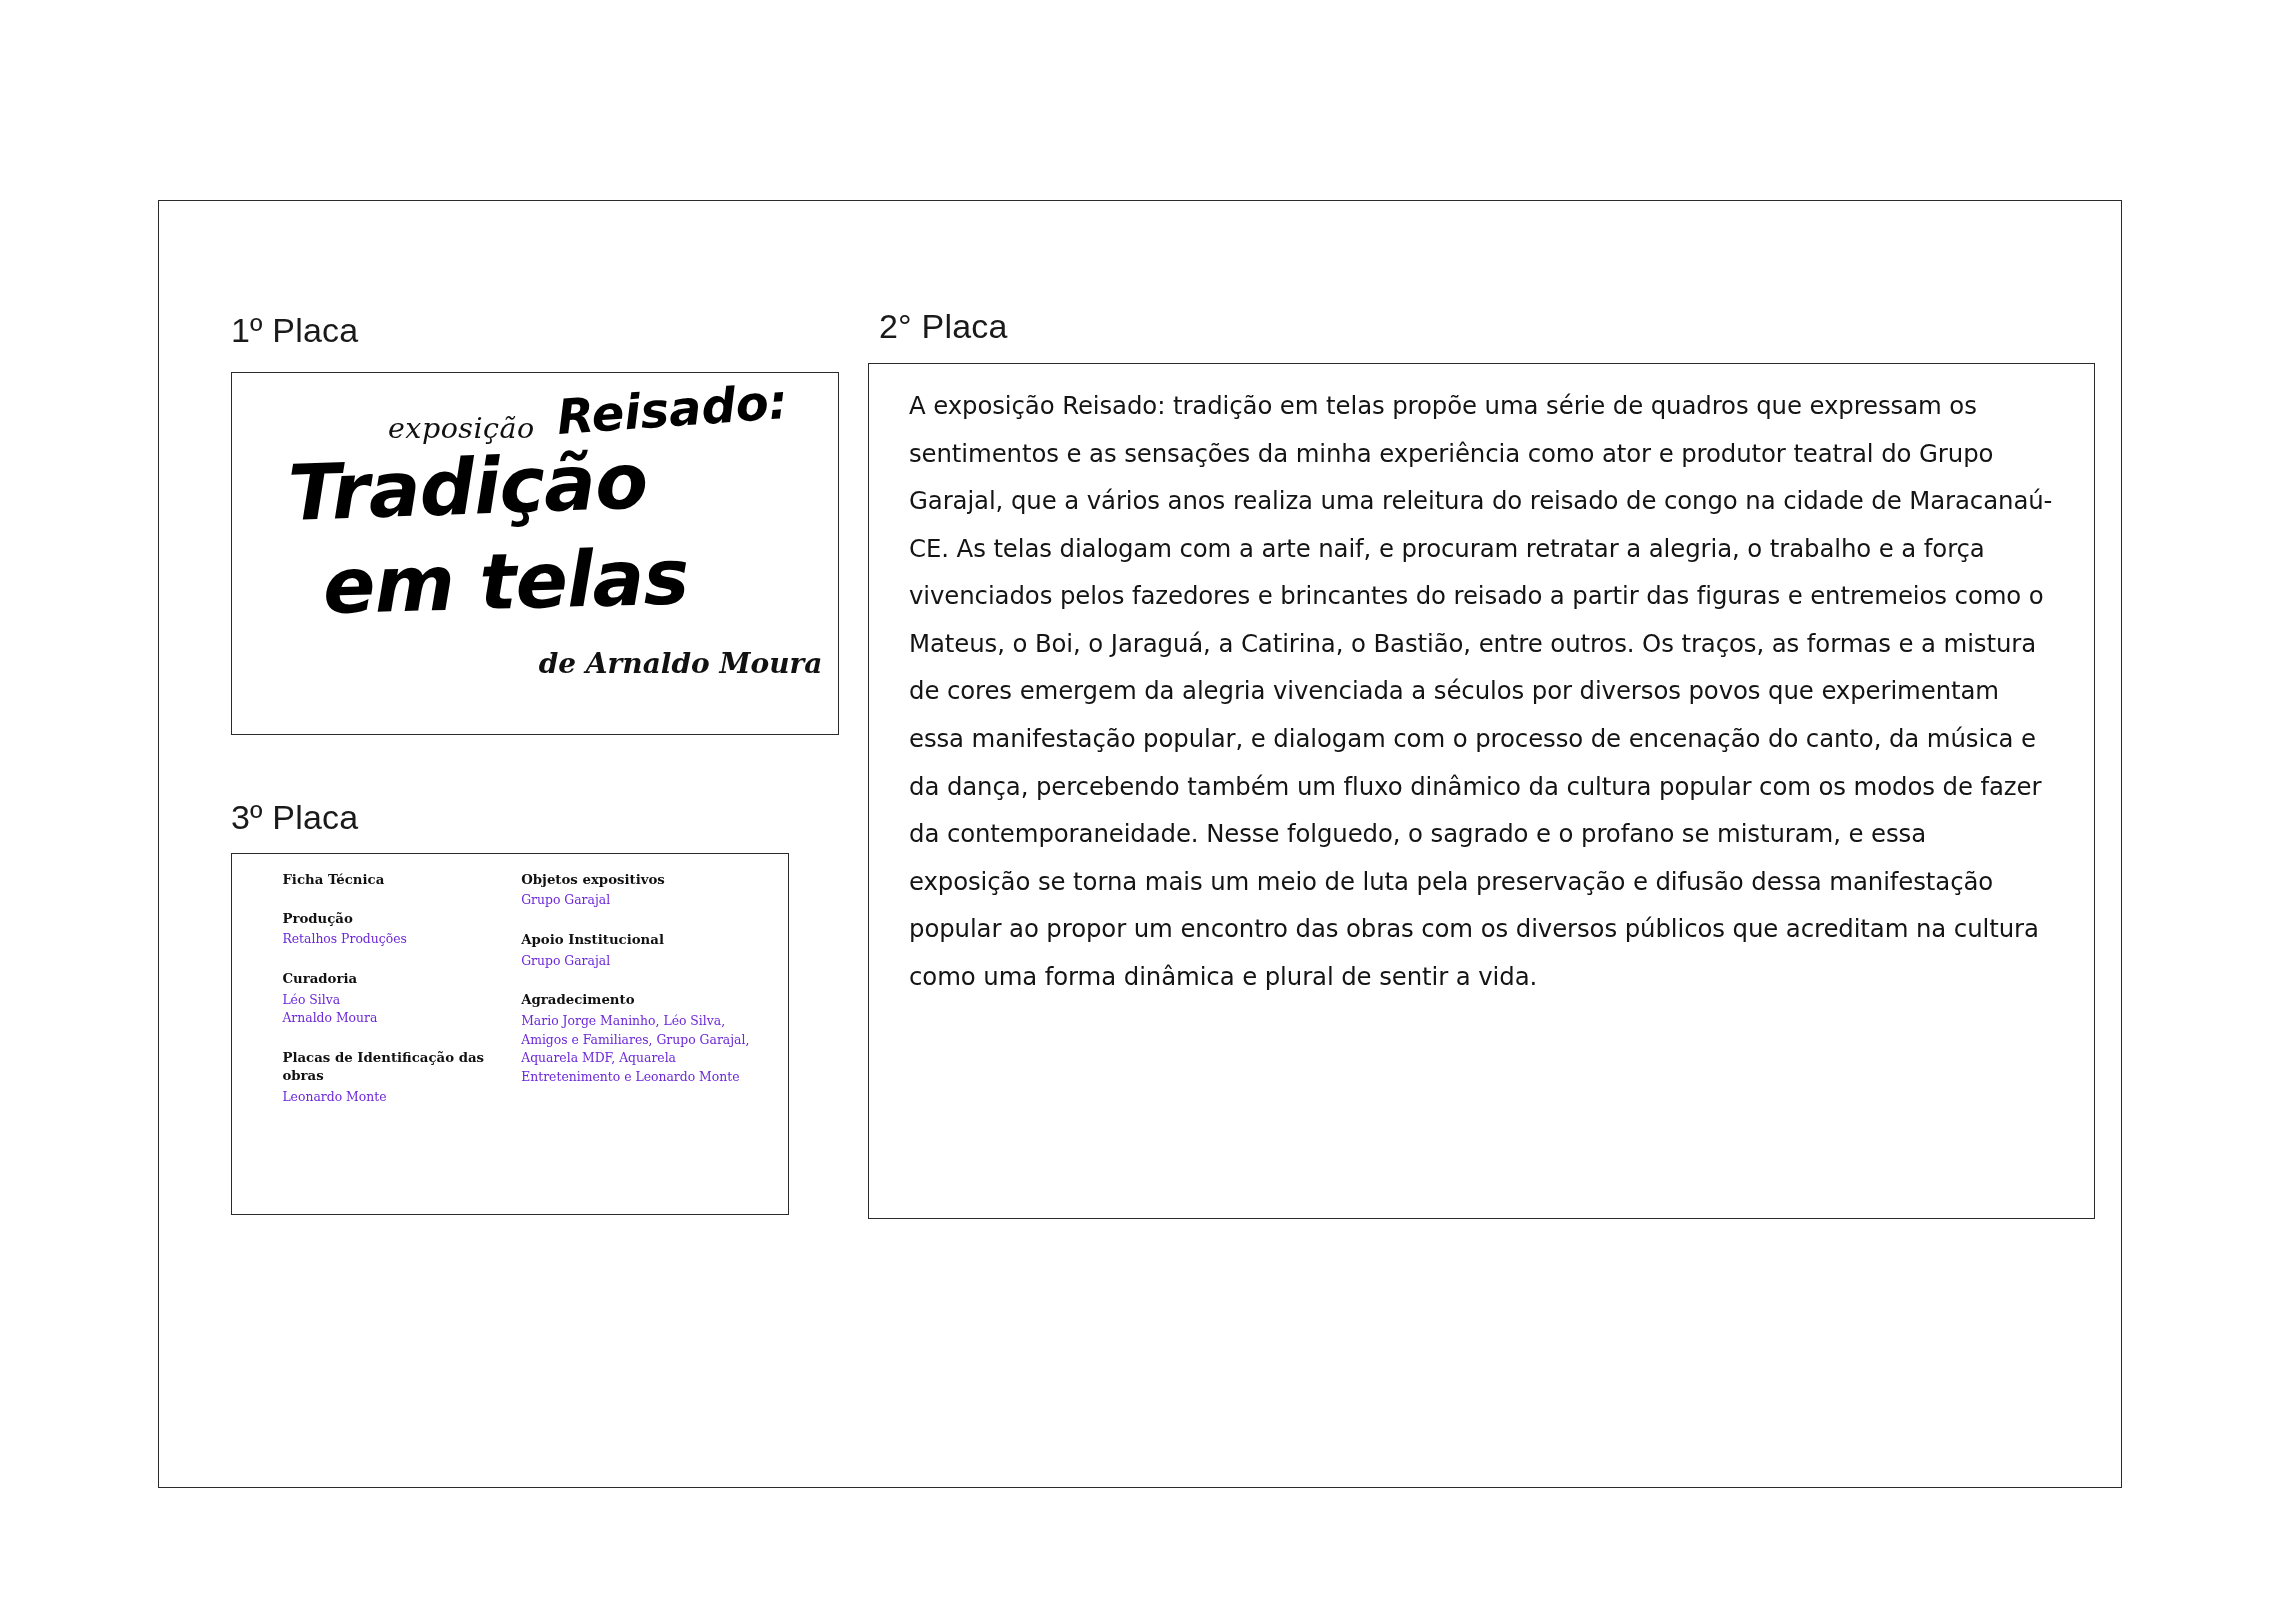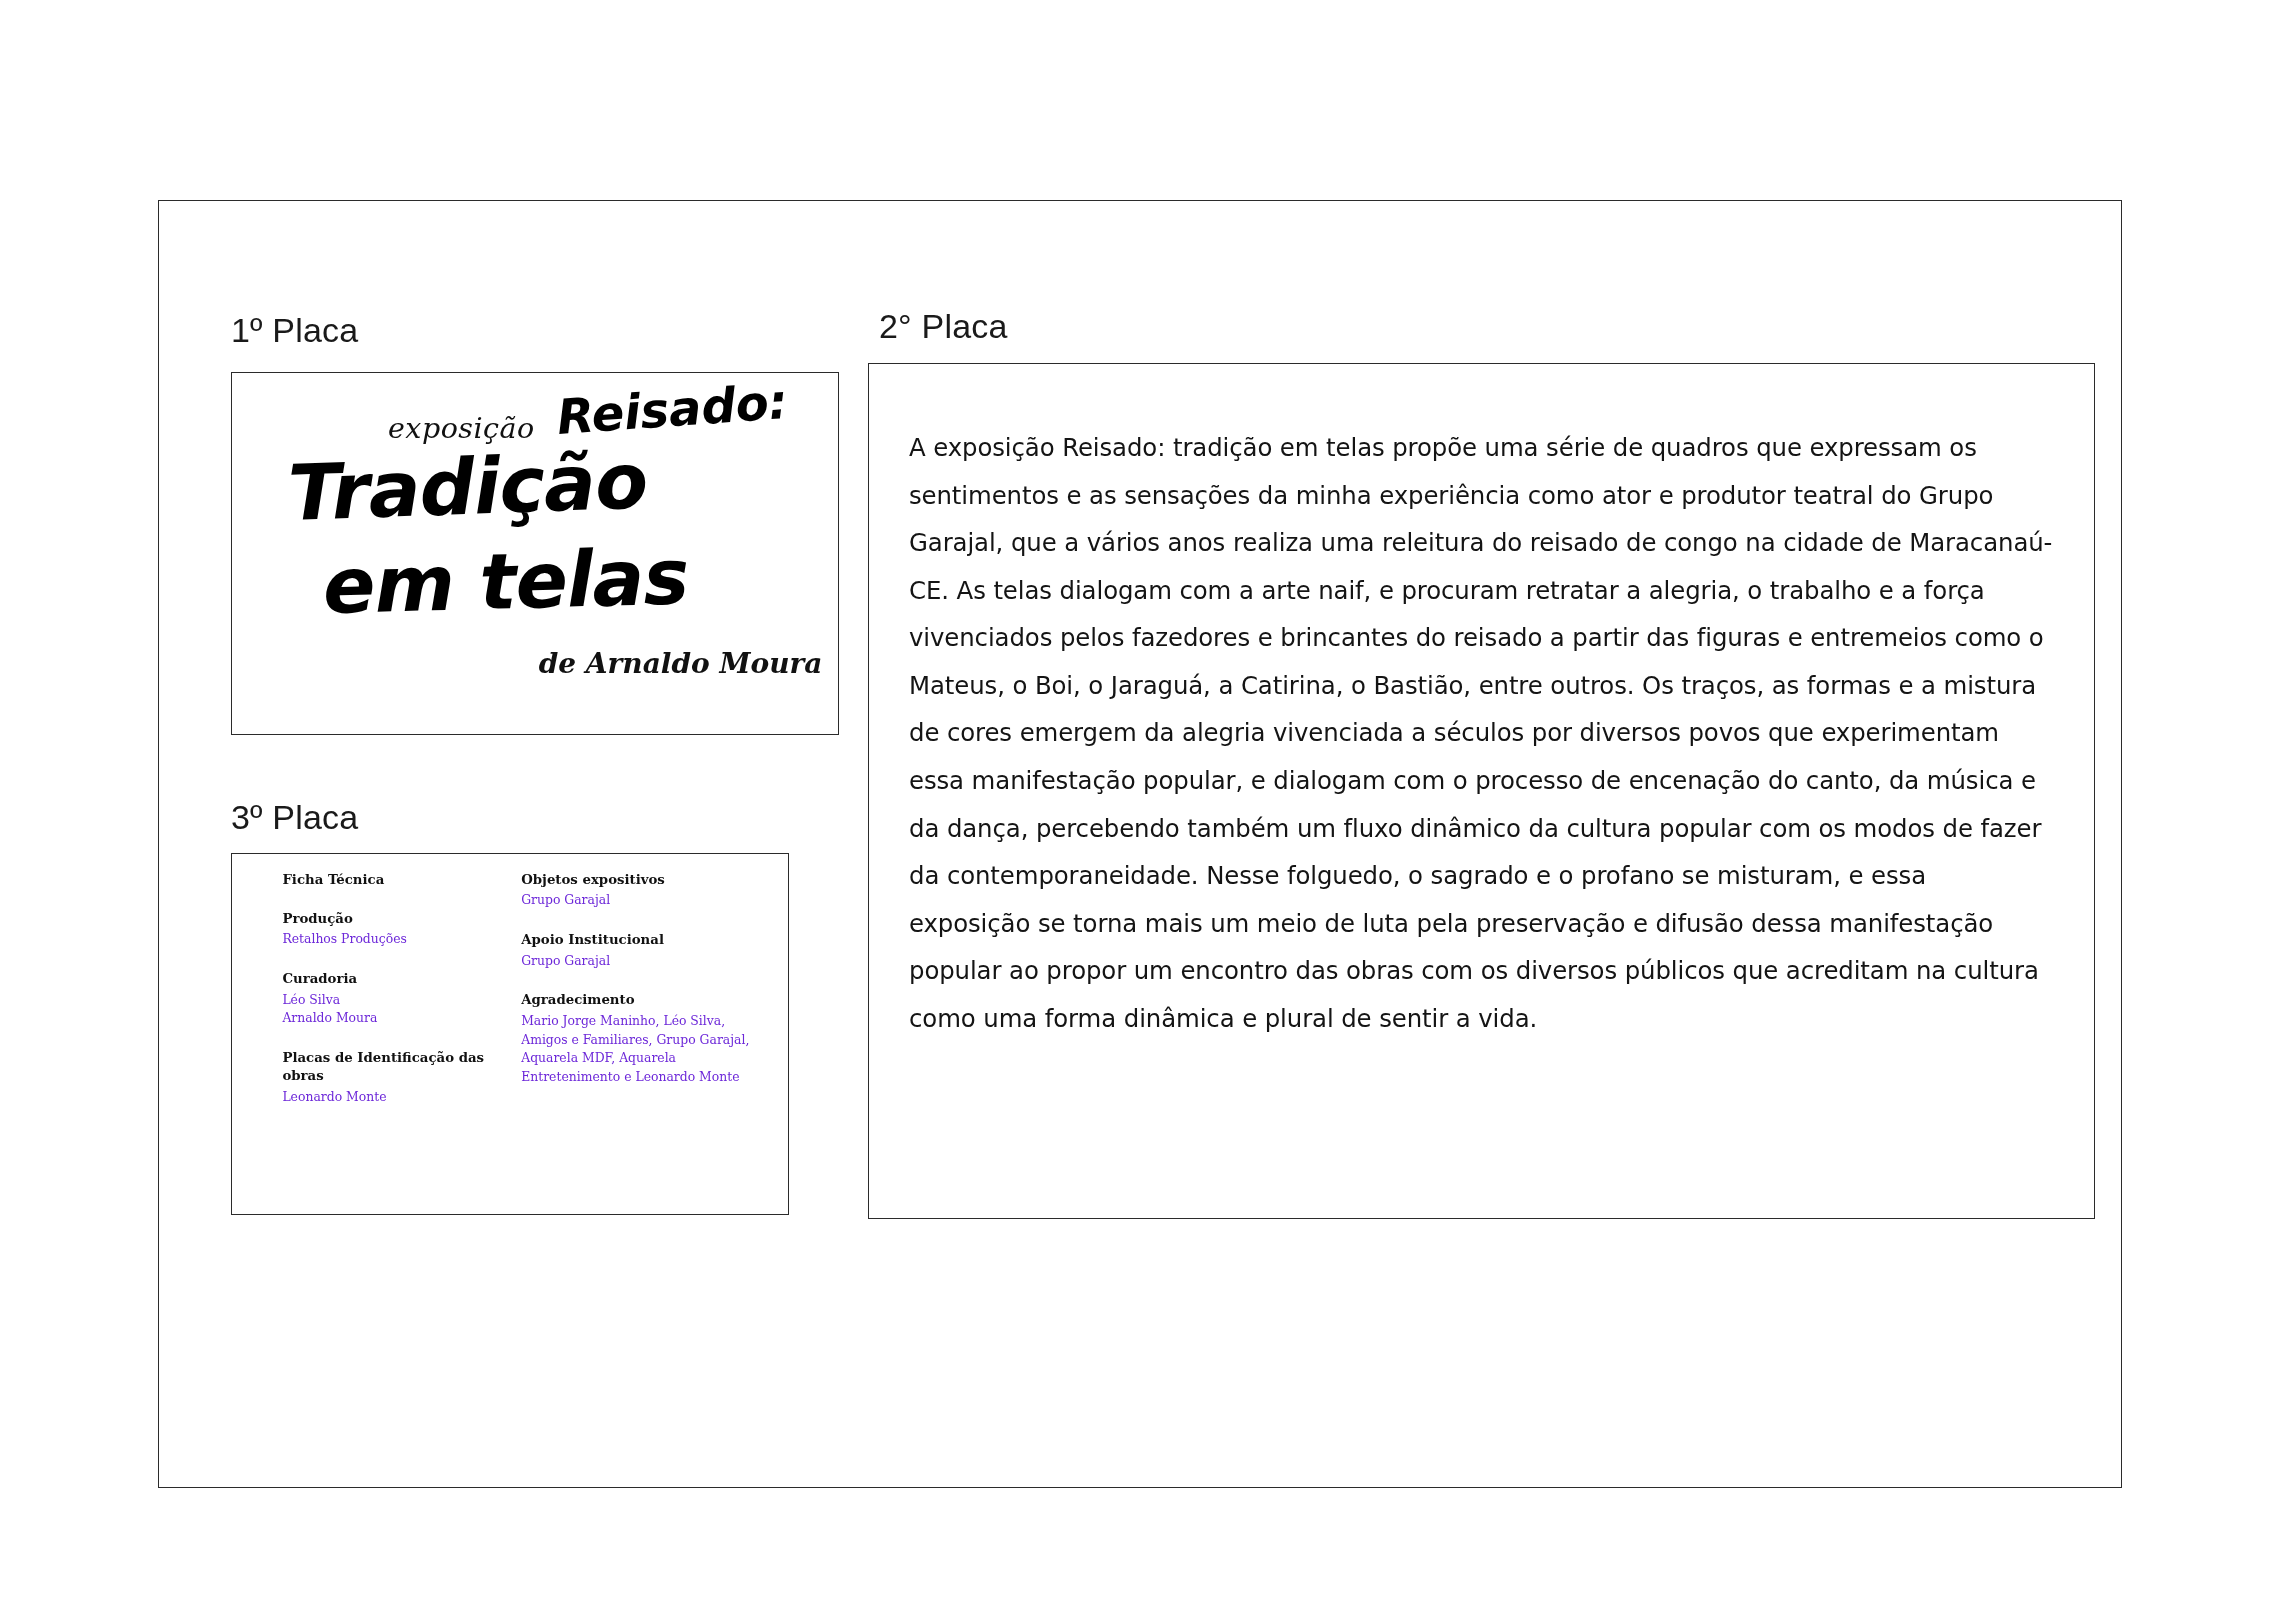--- a/index.html
+++ b/index.html
@@ -171,21 +171,21 @@
 
   #placa2-box {
     position: absolute;
     left: 868px;
     top: 346px;
     width: 1227px;
     height: 856px;
     border: 1.4px solid #2b2b2b;
     box-sizing: border-box;
     background: #ffffff;
-    padding: 60px 40px 37px 40px;
+    padding: 18px 40px 37px 40px;
   }
   #placa2-text {
     font-family: "DejaVu Sans", sans-serif;
     font-size: 24.4px;
     line-height: 1.95;
     color: #141414;
     text-align: left;
     letter-spacing: -0.1px;
   }
 </style>

